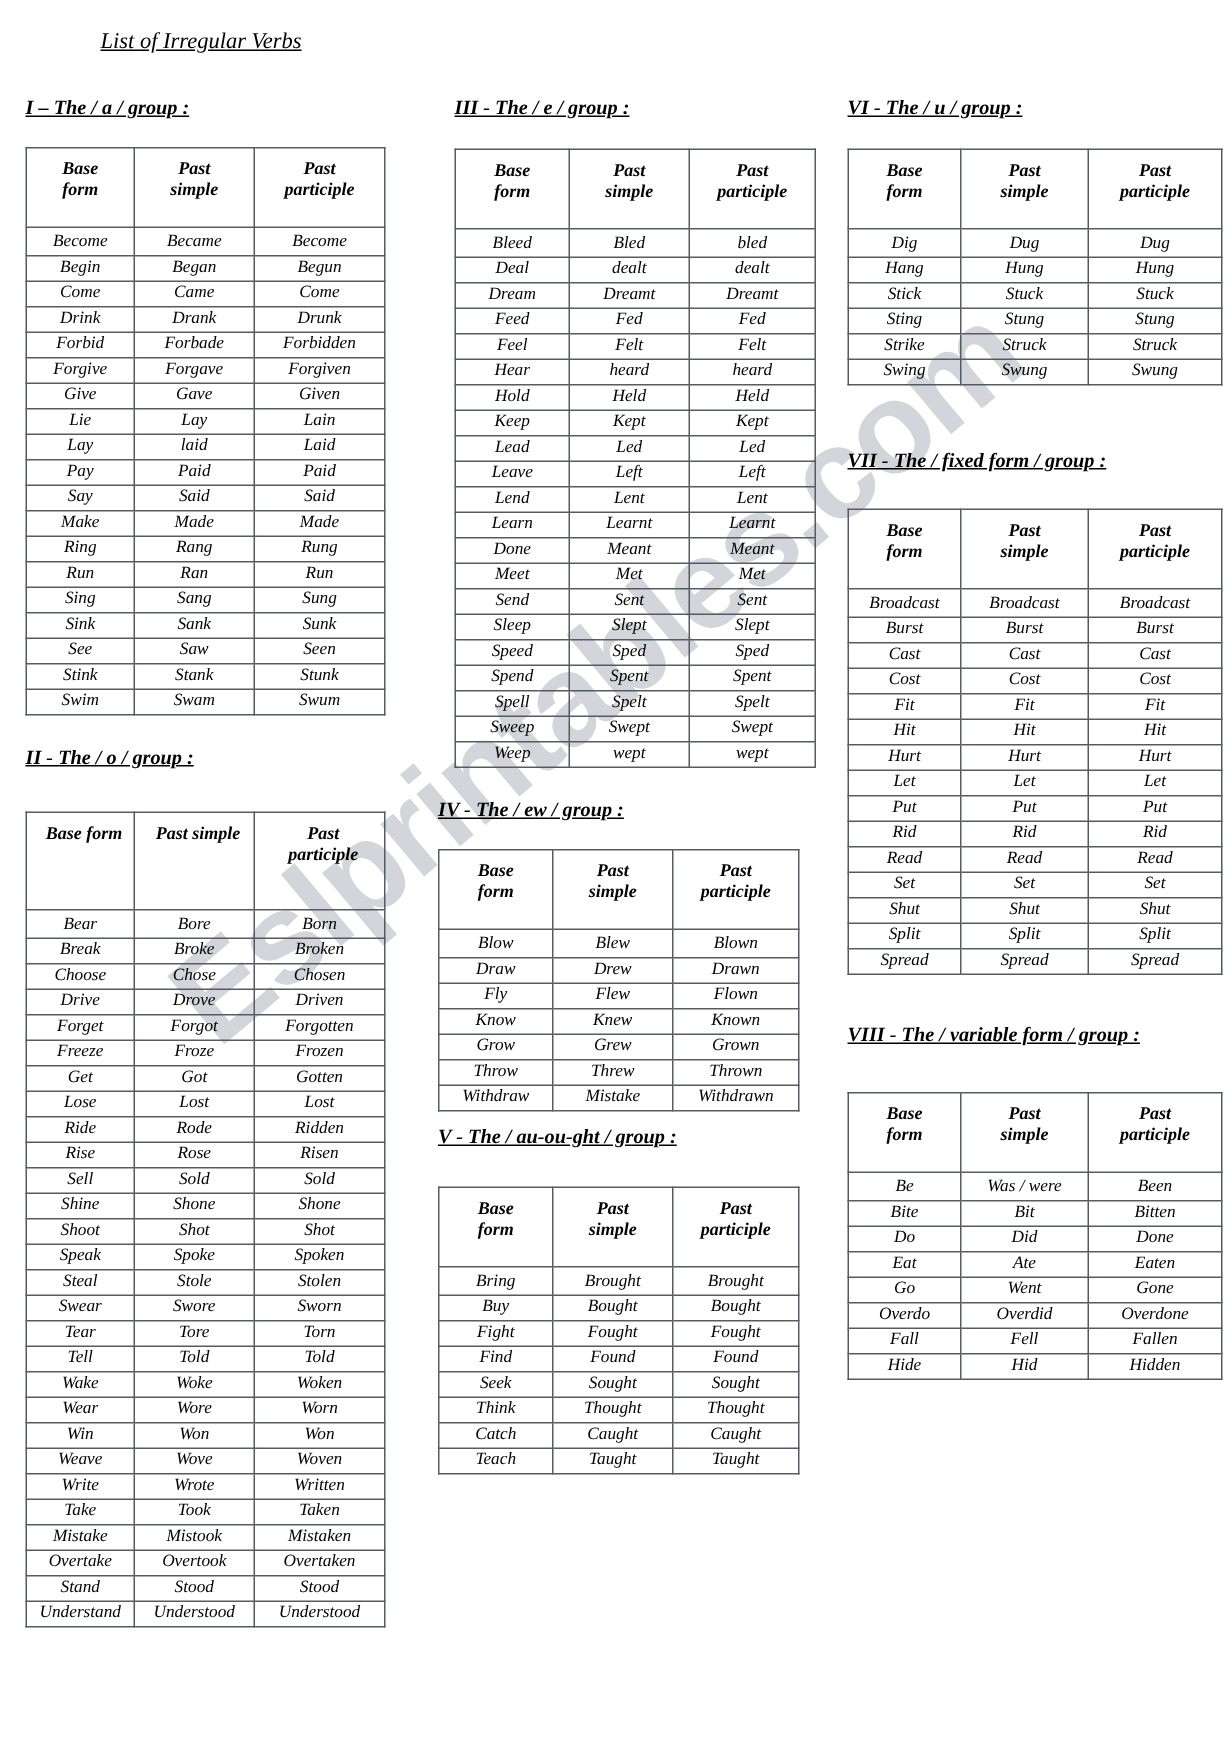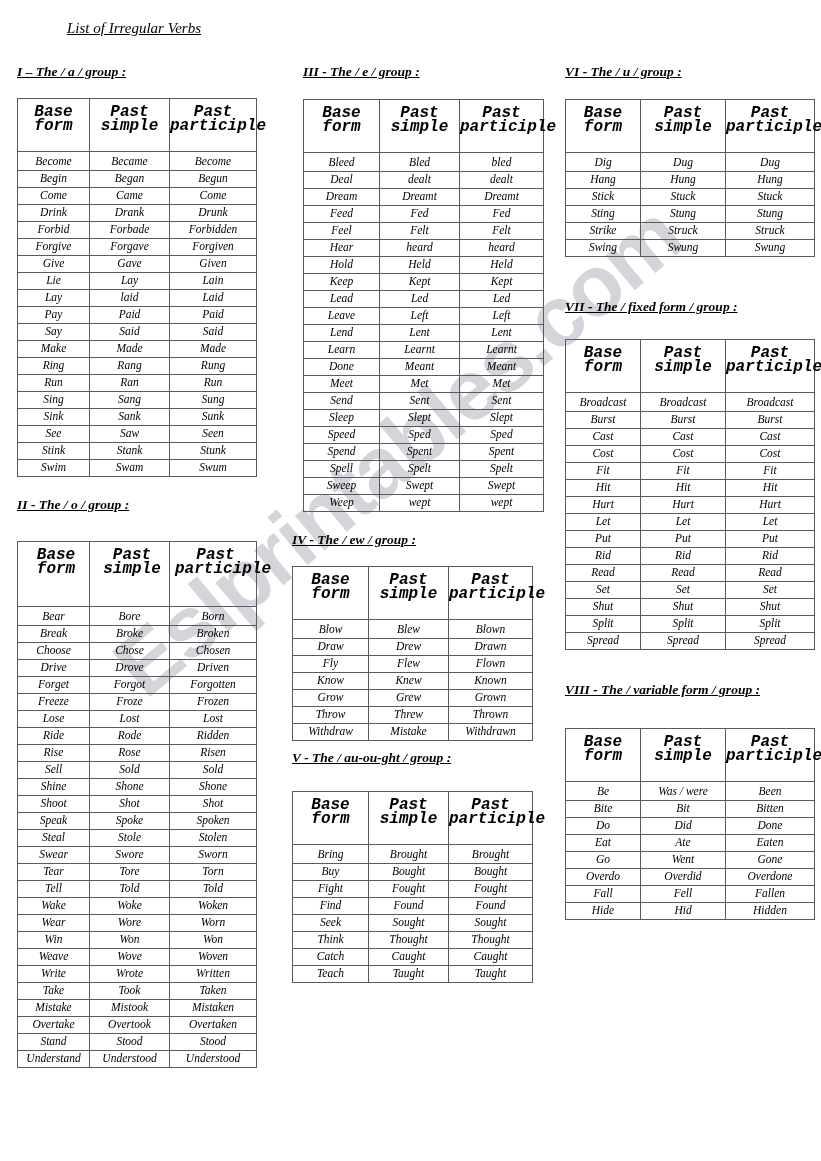--- a/index.html
+++ b/index.html
@@ -91,26 +91,25 @@
     padding: 0;
     font-size: 11.5px;
     font-style: italic;
     text-align: center;
     height: 16px;
     line-height: 15px;
     background: transparent;
   }
   table.verbs th {
     font-weight: bold;
-    font-size: 16px;
+    font-size: 12px;
     line-height: 14px;
     vertical-align: top;
     padding-top: 6px;
     height: 46px;
-    font-family: Liberation Mono, monospace;
   }
   table.verbs.left-head th {
     text-align: center;
     padding-left: 5px;
     height: 58px;
     margin-top: 40px;
   }
   table.verbs tbody tr:first-child td { padding-top: 2px; }
 
   
@@ -299,20 +298,25 @@
               <td>Forget</td>
               <td>Forgot</td>
               <td>Forgotten</td>
             </tr>
             <tr>
               <td>Freeze</td>
               <td>Froze</td>
               <td>Frozen</td>
             </tr>
             <tr>
+              <td>Get</td>
+              <td>Got</td>
+              <td>Gotten</td>
+            </tr>
+            <tr>
               <td>Lose</td>
               <td>Lost</td>
               <td>Lost</td>
             </tr>
             <tr>
               <td>Ride</td>
               <td>Rode</td>
               <td>Ridden</td>
             </tr>
             <tr>

